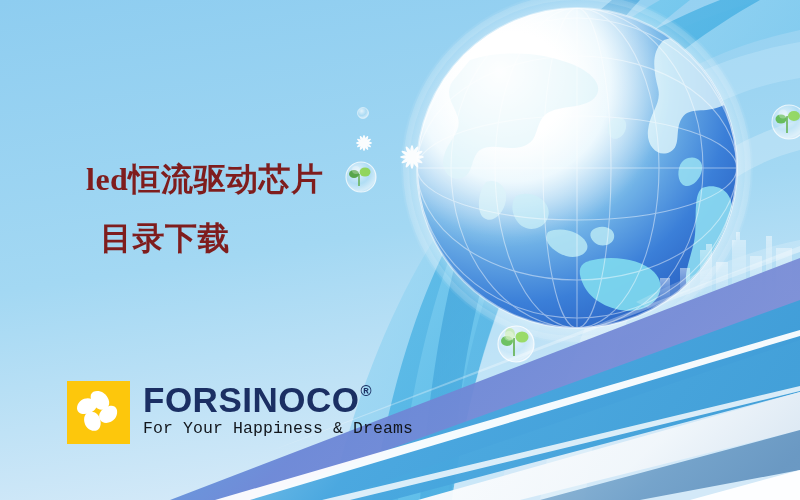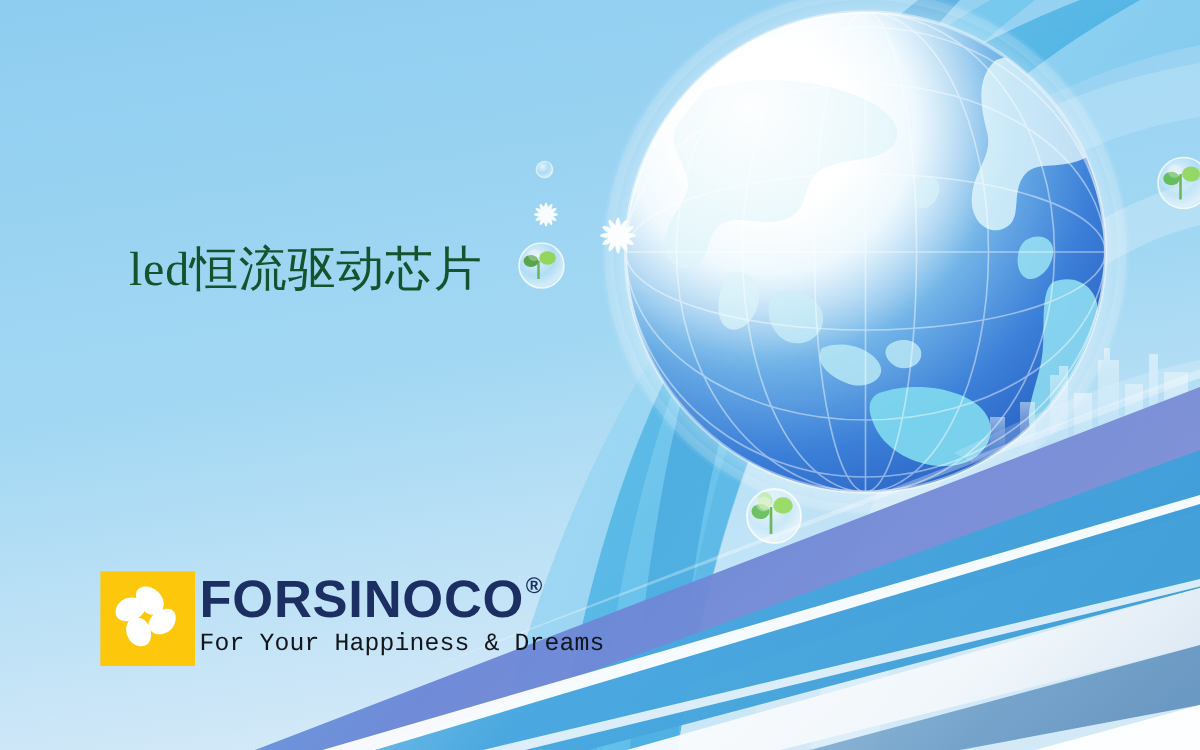--- a/index.html
+++ b/index.html
@@ -27,26 +27,27 @@
   
   .headline {
     position: absolute;
     left: 86px;
     top: 163px;
     width: 400px;
     z-index: 40;
     pointer-events: none;
   }
   .headline-line {
-    color: #14532d;
+    color: #7f1d1d;
     font-size: 31px;
     line-height: 1.0;
     font-family: "Liberation Serif", "DejaVu Serif", serif;
     letter-spacing: 0.5px;
     white-space: nowrap;
+    font-weight: bold;
   }
   .headline-line.l1 {
     font-size: 32px;
     margin-bottom: 27px;
   }
   .headline-line.l2 {
     padding-left: 14px;
     font-size: 32px;
   }
 
@@ -61,21 +62,21 @@
   }
   .logo-mark {
     width: 63px;
     height: 63px;
     background: #fdc70c;
     flex: 0 0 auto;
     position: relative;
   }
   .logo-mark svg { display: block; }
   .logo-text-block {
-    margin-left: 3px;
+    margin-left: 13px;
     padding-top: 1px;
   }
   .logo-wordmark {
     display: flex;
     align-items: flex-start;
     color: #1b2f63;
     font-size: 35px;
     font-weight: bold;
     letter-spacing: 0.5px;
     line-height: 1;
@@ -315,20 +316,21 @@
       <circle cx="789" cy="122" r="17" fill="url(#bubbleFill)" stroke="#ffffff" stroke-opacity="0.75" stroke-width="1.1"></circle>
       <path d="M787,133 L787,116" stroke="#63b14e" stroke-width="1.7" opacity="0.9"></path>
       <ellipse cx="781" cy="119" rx="5.5" ry="4.5" fill="#5cb84c" opacity="0.9"></ellipse>
       <ellipse cx="794" cy="116" rx="6" ry="5" fill="#8fd658" opacity="0.9"></ellipse>
       <circle cx="783" cy="114" r="4.5" fill="#ffffff" opacity="0.28"></circle>
     </g>
   </svg>
 
   <div class="headline">
     <div class="headline-line l1">led恒流驱动芯片</div>
+    <div class="headline-line l2">目录下载</div>
   </div>
 
   <div class="logo-lockup">
     <div class="logo-mark">
       <svg width="63" height="63" viewBox="0 0 63 63" aria-hidden="true">
         <rect x="0" y="0" width="63" height="63" fill="#fdc70c"></rect>
         <g fill="#ffffff">
           <path d="M30.5,27.5 C26,24.5 22.5,18 24,13.5 C25.5,9.5 32,9 36.5,12 C41,15 43.5,21 41.5,25
                    C39.5,29 34.5,30 30.5,27.5 Z"></path>
           <path d="M33.5,31 C36.5,26.5 43.5,23.5 47.5,25.5 C51,27.5 51,33.5 48,37.5

